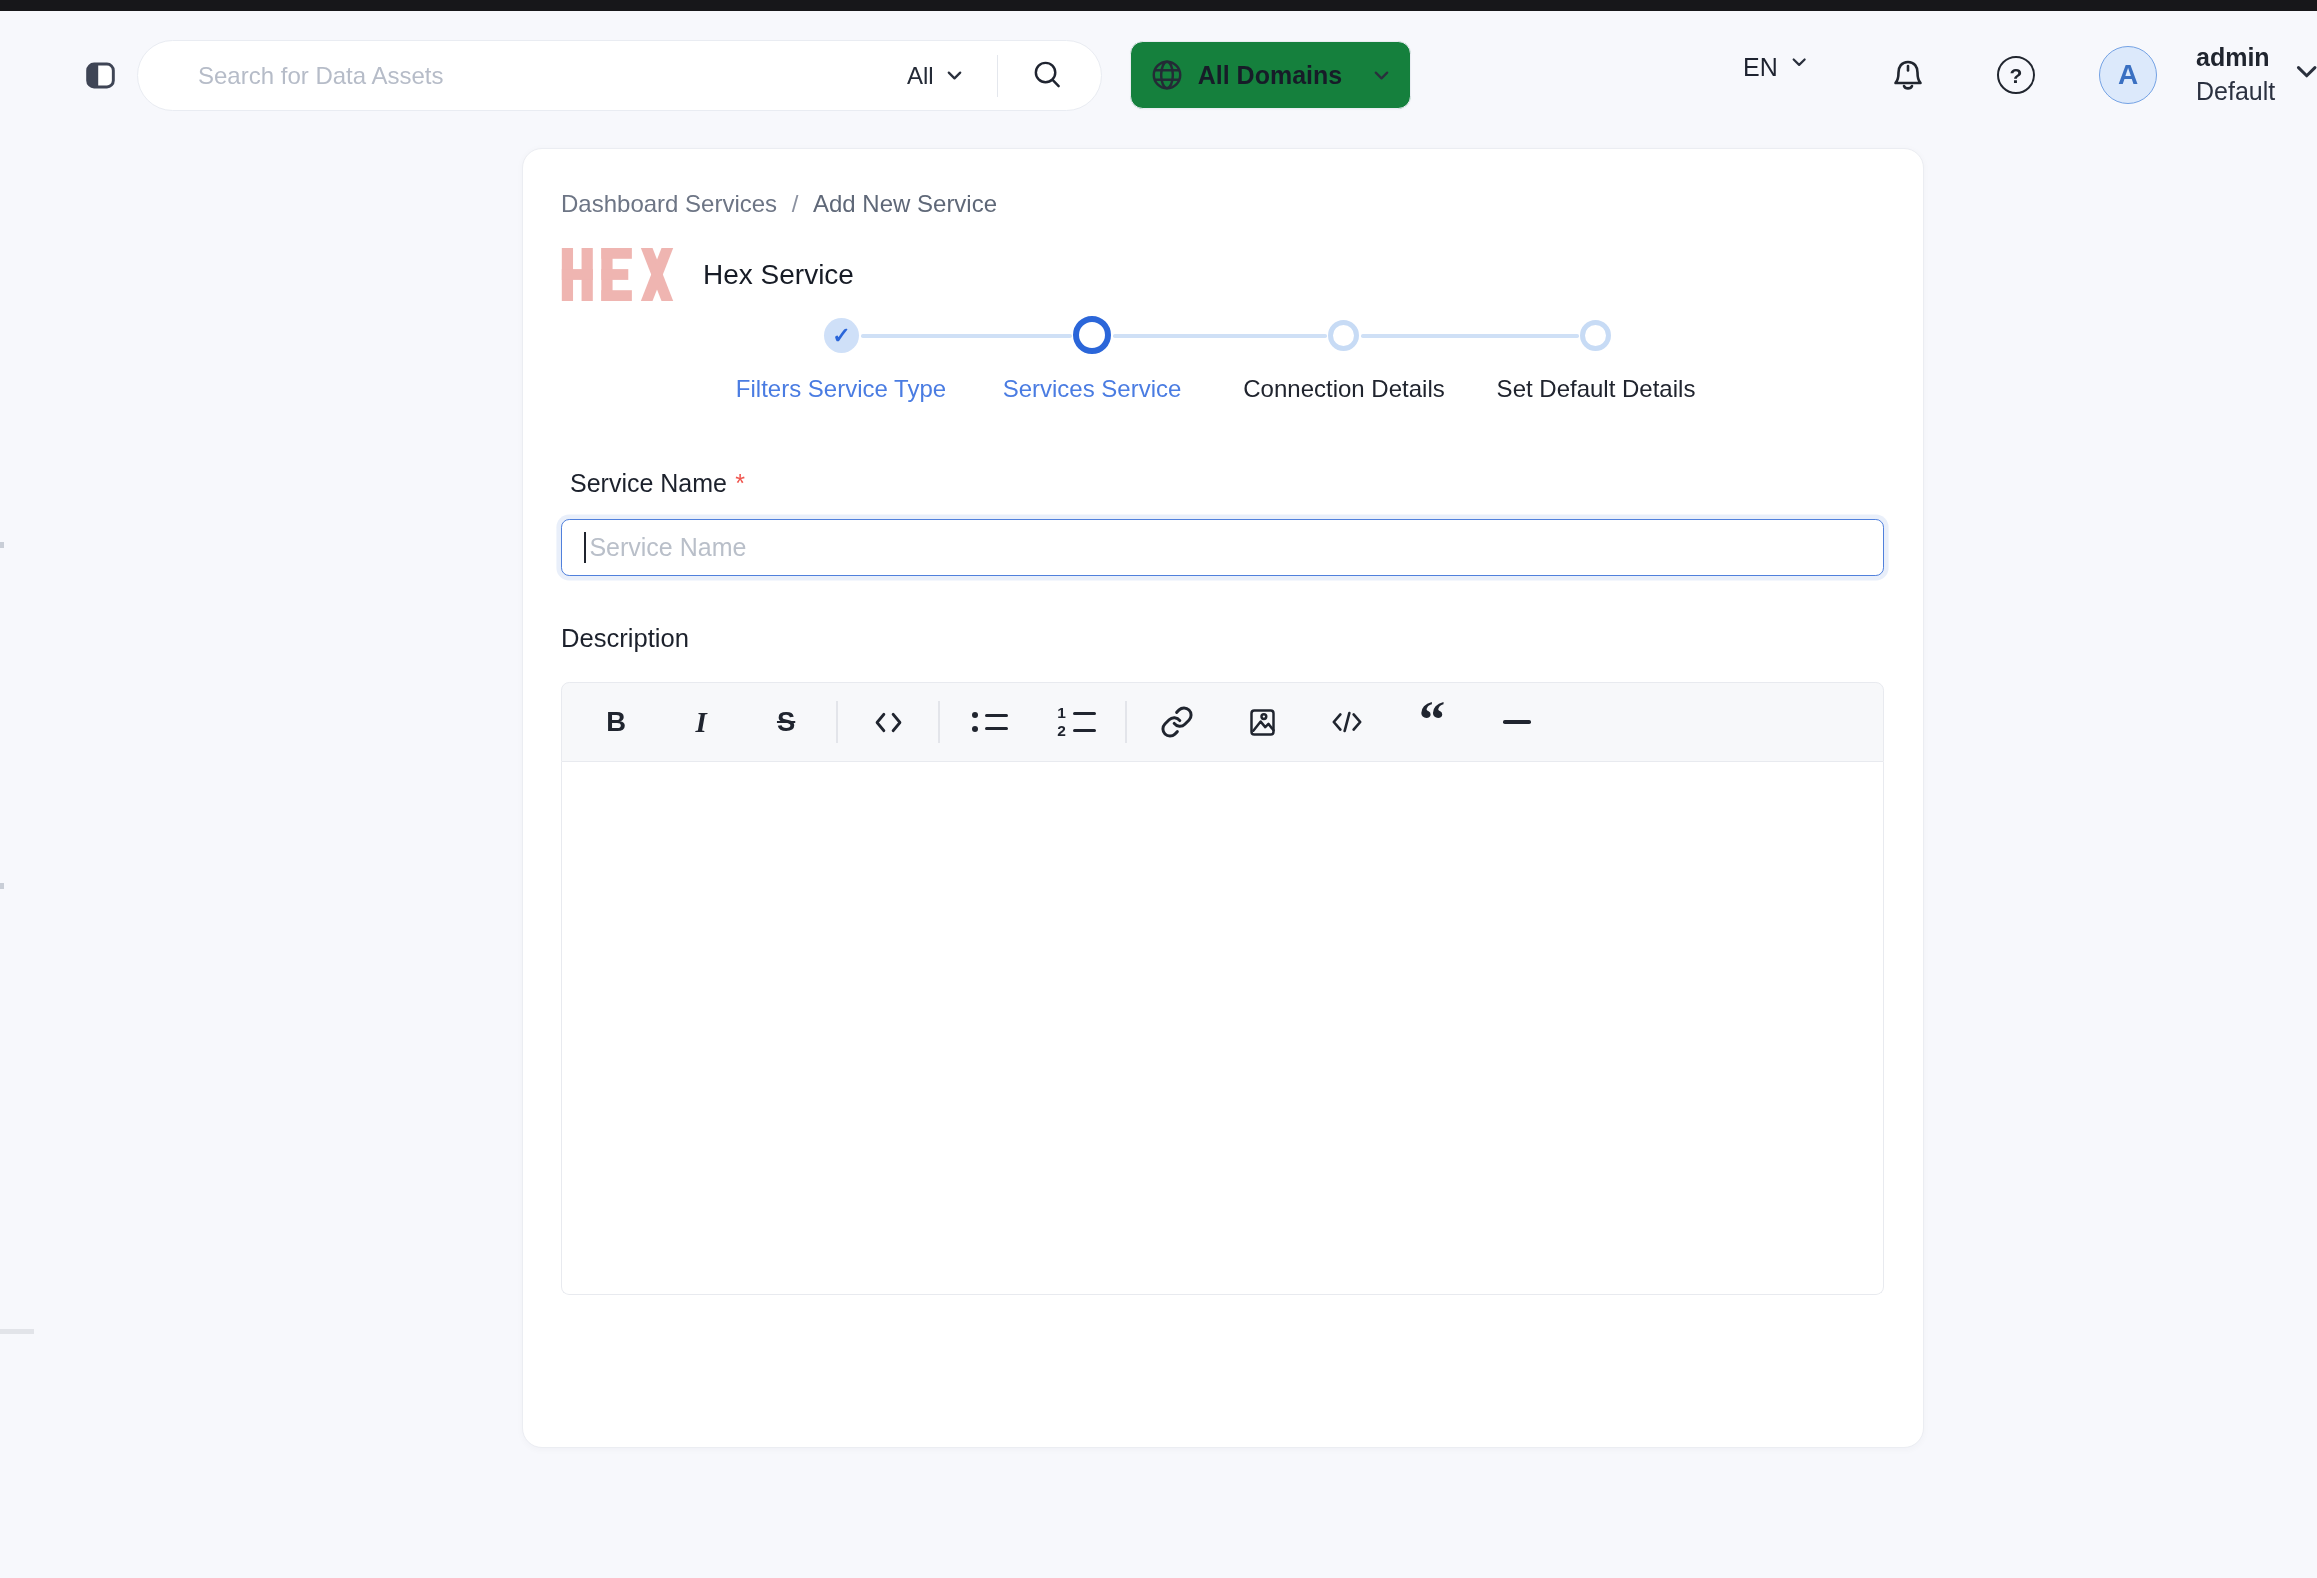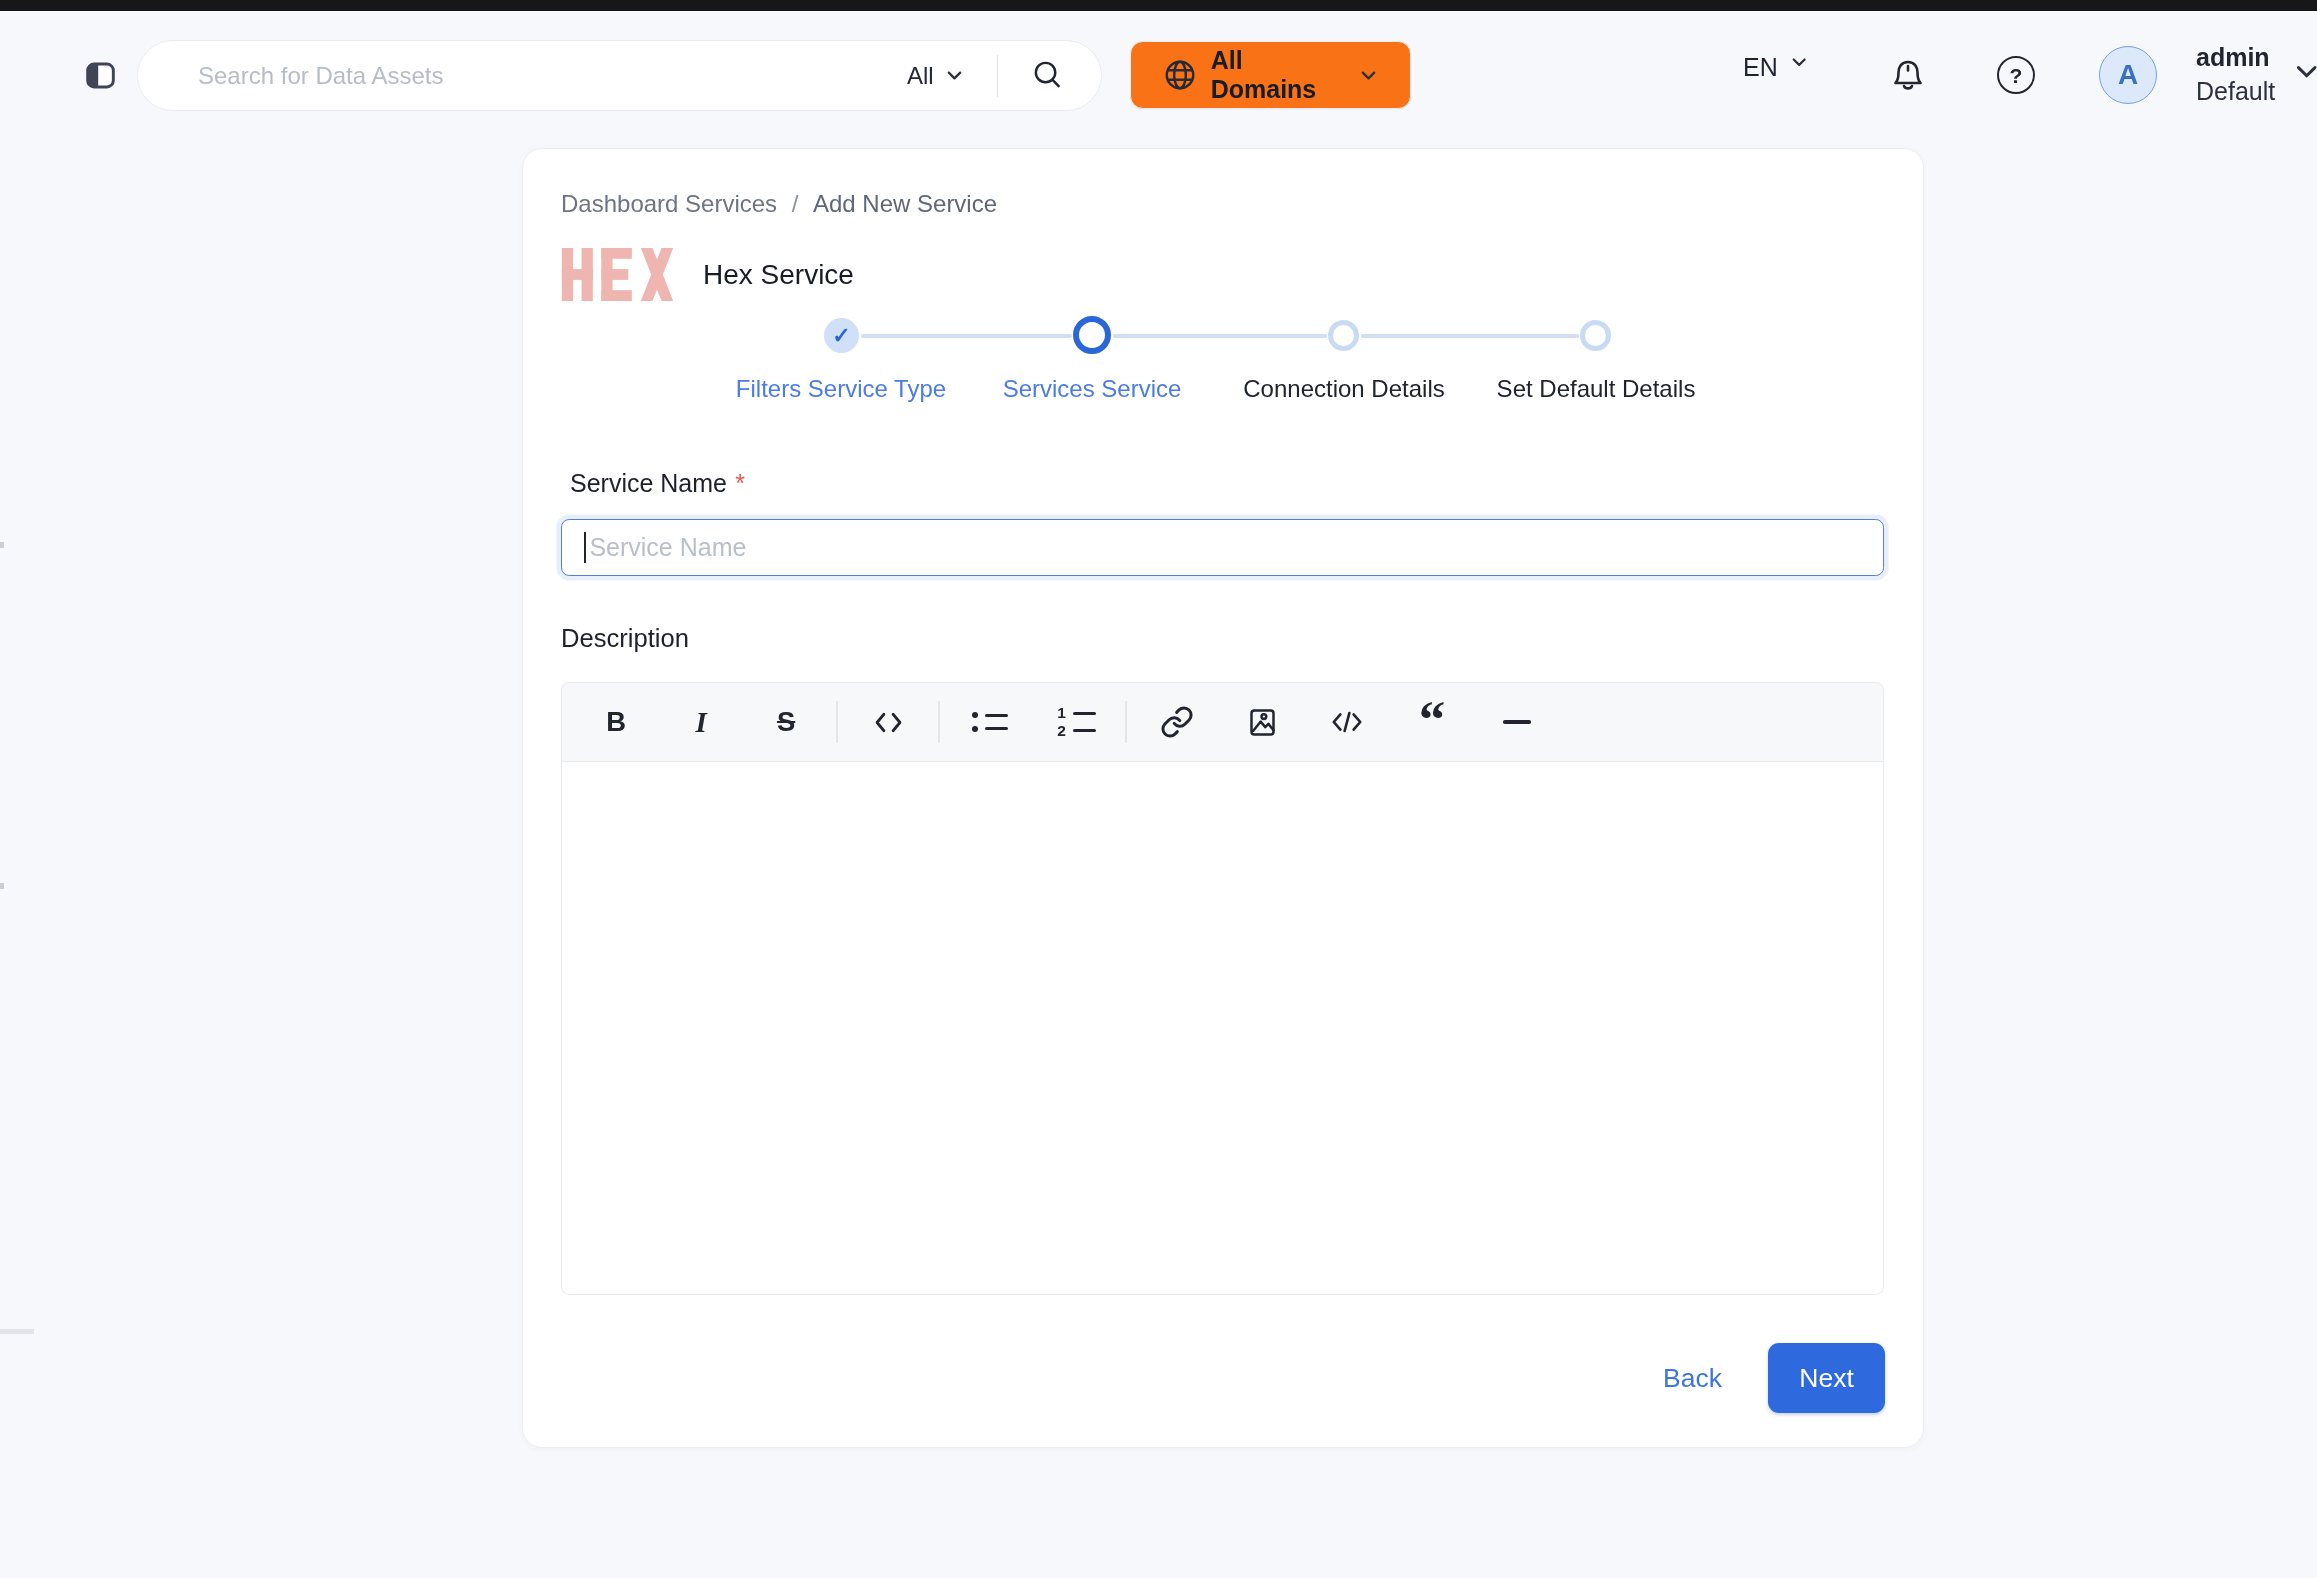--- a/index.html
+++ b/index.html
@@ -23,23 +23,23 @@
   .search-input{
     flex:1;border:none;outline:none;font-size:24px;color:#20252f;background:transparent;
     font-family:"Liberation Sans",sans-serif;
   }
   .search-input::placeholder{color:#b6bcc8;}
   .search-scope{display:flex;align-items:center;gap:11px;font-size:24px;color:#242a36;cursor:pointer;}
   .search-divider{width:1.4px;height:42px;background:#e4e7ed;margin:0 33px;}
   .icon-btn{display:flex;align-items:center;justify-content:center;cursor:pointer;background:none;border:none;padding:0;}
 
   .domains-pill{
-    left:1130px;top:41px;width:281px;height:68px;background:#f97316;
+    left:1130px;top:41px;width:281px;height:68px;background:#15803d;
     border:1.4px solid #e9ecf2;border-radius:12.8px;box-sizing:border-box;
-    display:flex;align-items:center;gap:13.7px;padding:0 32px;cursor:pointer;
+    display:flex;align-items:center;gap:13.7px;padding:0 19px;cursor:pointer;
     box-shadow:0 0.9px 1.8px rgba(25,35,65,.03);
   }
   .domains-label{font-size:25px;font-weight:700;color:#171c28;flex:1;}
 
   .lang-switch{left:1743px;top:53px;height:44px;display:flex;gap:12px;cursor:pointer;}
   .lang-label{font-size:25px;color:#1e2330;font-weight:500;}
 
   .bell-btn{left:1886px;top:53px;width:44px;height:44px;}
   .help-btn{left:1997px;top:56px;width:38px;height:38px;border:2.7px solid #21262f;border-radius:50%;
     display:flex;align-items:center;justify-content:center;box-sizing:border-box;}
@@ -352,20 +352,16 @@
         <button class="tb-btn">
           <span class="g-quote">“</span>
         </button>
         <button class="tb-btn">
           <span class="g-hr"></span>
         </button>
       </div>
       <div class="editor-body" contenteditable="true" style=""></div>
     </div>
 
-    <div class="abs card-actions">
-      <button class="back-link">Back</button>
-      <button class="next-btn">Next</button>
-    </div>
 
   </div>
 </div>
 
 
 </body></html>

